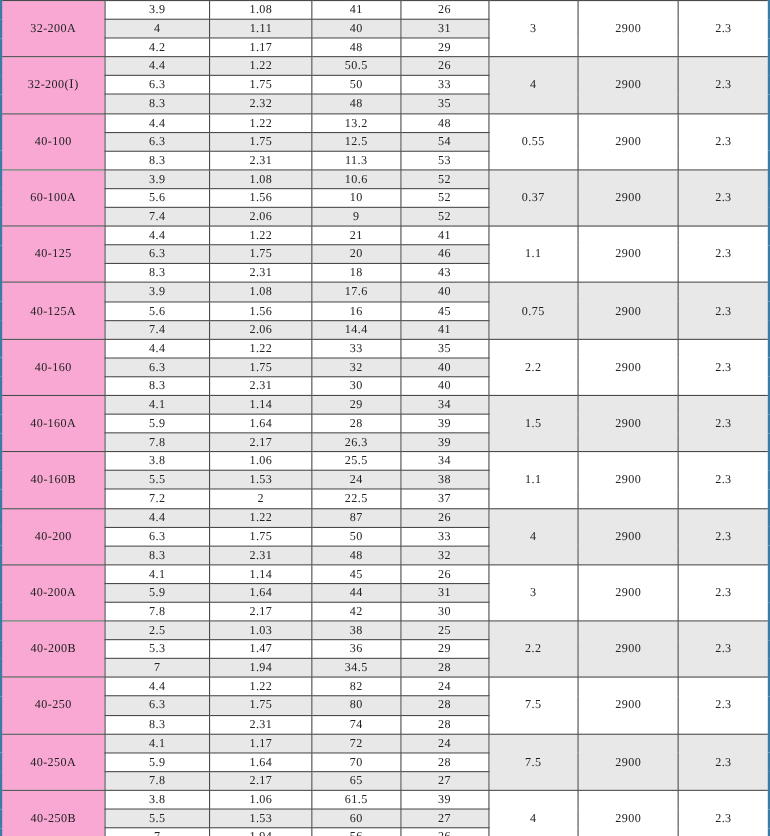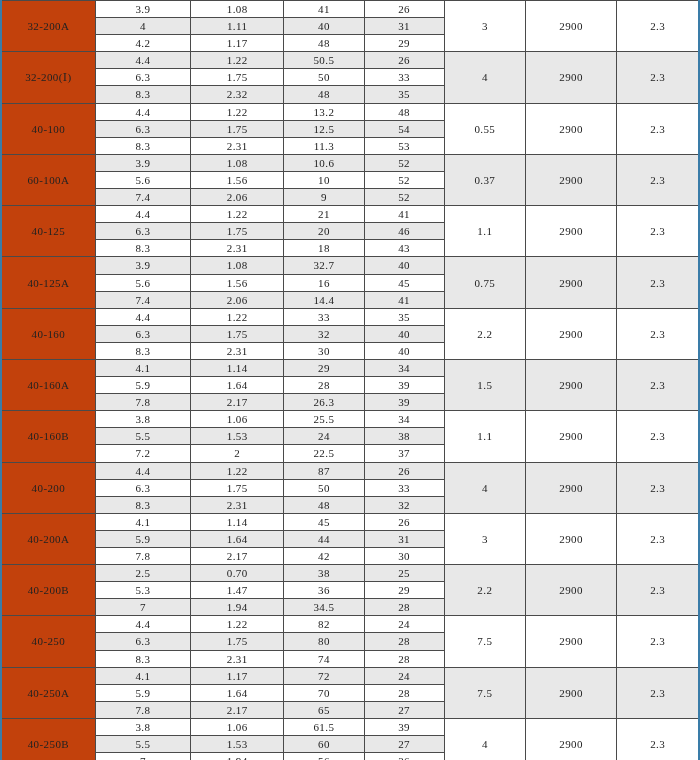--- a/index.html
+++ b/index.html
@@ -38,21 +38,21 @@
   .col-model  { width: 94px;  }
   .col-q      { width: 95px;  }
   .col-qs     { width: 93px;  }
   .col-h      { width: 80px;  }
   .col-eff    { width: 80px;  }
   .col-pw     { width: 81px;  }
   .col-rpm    { width: 91px;  }
   .col-npsh   { width: 82px;  }
 
   td.model-cell {
-    background: #c2410c;
+    background: #f9a8d4;
     border-top: 2px solid #6e6e6e;
     border-bottom: 2px solid #6e6e6e;
   }
   td.merged-cell {
     border-top: 2px solid #6e6e6e;
     border-bottom: 2px solid #6e6e6e;
   }
   td.shade   { background: #e8e8e8; }
   td.plain   { background: #ffffff; }
 
@@ -182,21 +182,21 @@
       <tr class="group-end">
         <td class="data-cell plain">8.3</td>
         <td class="data-cell plain">2.31</td>
         <td class="data-cell plain">18</td>
         <td class="data-cell plain">43</td>
       </tr>
       <tr class="group-start">
         <td class="model-cell" rowspan="3">40-125A</td>
         <td class="data-cell shade">3.9</td>
         <td class="data-cell shade">1.08</td>
-        <td class="data-cell shade">32.7</td>
+        <td class="data-cell shade">17.6</td>
         <td class="data-cell shade">40</td>
         <td class="merged-cell shade" rowspan="3">0.75</td>
         <td class="merged-cell shade" rowspan="3">2900</td>
         <td class="merged-cell shade" rowspan="3">2.3</td>
       </tr>
       <tr>
         <td class="data-cell plain">5.6</td>
         <td class="data-cell plain">1.56</td>
         <td class="data-cell plain">16</td>
         <td class="data-cell plain">45</td>
@@ -313,21 +313,21 @@
       </tr>
       <tr class="group-end">
         <td class="data-cell plain">7.8</td>
         <td class="data-cell plain">2.17</td>
         <td class="data-cell plain">42</td>
         <td class="data-cell plain">30</td>
       </tr>
       <tr class="group-start">
         <td class="model-cell" rowspan="3">40-200B</td>
         <td class="data-cell shade">2.5</td>
-        <td class="data-cell shade">0.70</td>
+        <td class="data-cell shade">1.03</td>
         <td class="data-cell shade">38</td>
         <td class="data-cell shade">25</td>
         <td class="merged-cell shade" rowspan="3">2.2</td>
         <td class="merged-cell shade" rowspan="3">2900</td>
         <td class="merged-cell shade" rowspan="3">2.3</td>
       </tr>
       <tr>
         <td class="data-cell plain">5.3</td>
         <td class="data-cell plain">1.47</td>
         <td class="data-cell plain">36</td>

